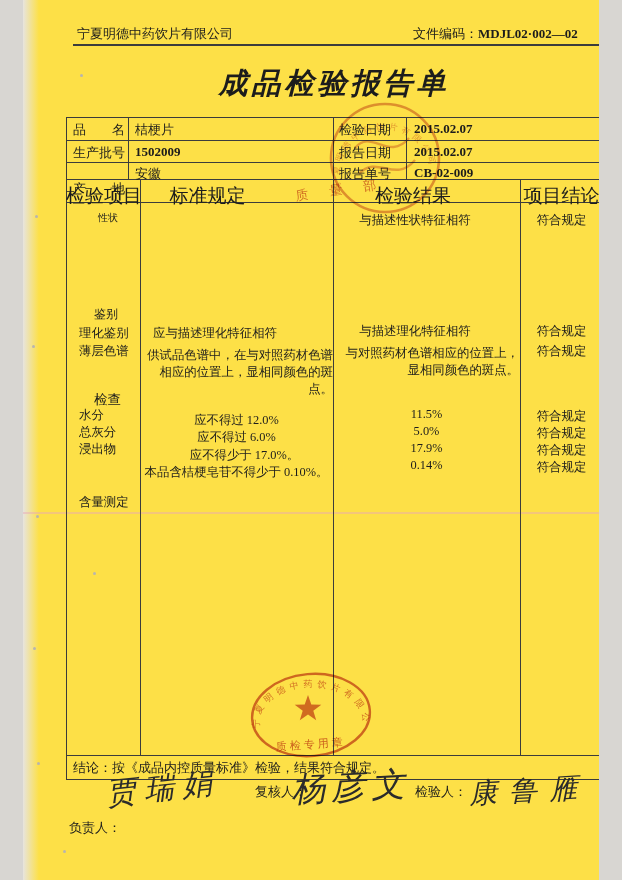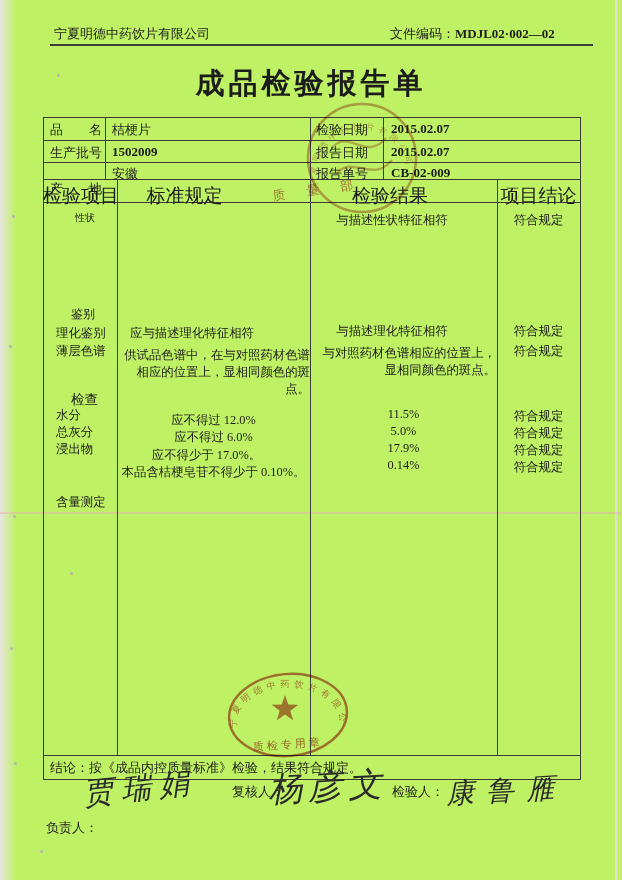--- a/index.html
+++ b/index.html
@@ -1,17 +1,17 @@
 <!DOCTYPE html>
 <html><head>
 <meta charset="utf-8">
 <style>
   html,body{margin:0;padding:0;}
   body{font-family:"Liberation Serif","DejaVu Serif",serif;background:#d8d6d2;}
-  .sheet{position:relative;width:622px;height:880px;margin:0 auto;background:#bef264;overflow:hidden;color:#1c1c1c;}
+  .sheet{position:relative;width:576px;height:880px;margin:0 auto;background:#fde047;overflow:hidden;color:#1c1c1c;}
   .abs{position:absolute;white-space:nowrap;}
   .cell{font-size:12.4px;line-height:16.8px;text-align:right;}
   .lbl{font-size:13px;}
   .bold{font-weight:bold;}
   .c{text-align:center;}
   .j{text-align:justify;text-align-last:justify;}
   .wrap{white-space:normal;}
   .hdr-col{font-size:19px;text-underline-offset:3px;}
   .gl{position:absolute;background:#3c3c3c;}
   .frame{position:absolute;left:43px;top:117px;width:536px;height:661px;border:1.5px solid #3a3a3a;}
@@ -40,21 +40,21 @@
   <div class="speck" style="left:70px;top:572px;"></div>
   <div class="speck" style="left:40px;top:850px;"></div>
   <div class="speck" style="left:57px;top:74px;"></div>
 
   <div class="abs lbl" style="left:54px;top:25px;">宁夏明德中药饮片有限公司</div>
   <div class="abs lbl" style="left:390px;top:25px;width:202px;">
     <span>文件编码：</span><span class="bold">MDJL02·002—02</span>
   </div>
   <div class="gl" style="left:50px;top:44px;width:543px;height:1.6px;"></div>
 
-  <div class="abs doc-title c" style="left:171px;top:64px;width:280px;">成品检验报告单</div>
+  <div class="abs doc-title c" style="left:171px;top:64px;width:280px;font-style:italic;">成品检验报告单</div>
 
   <div class="frame"></div>
   <div class="gl" style="left:43px;top:140px;width:537px;height:1.3px;"></div>
   <div class="gl" style="left:43px;top:162px;width:537px;height:1.3px;"></div>
   <div class="gl" style="left:43px;top:179px;width:537px;height:1.3px;"></div>
   <div class="gl" style="left:43px;top:202px;width:537px;height:1.2px;"></div>
   <div class="gl" style="left:43px;top:755px;width:537px;height:1.3px;"></div>
   <div class="gl" style="left:105px;top:117px;width:1.3px;height:62px;"></div>
   <div class="gl" style="left:383px;top:117px;width:1.3px;height:62px;"></div>
   <div class="gl" style="left:310px;top:117px;width:1.3px;height:638px;"></div>
@@ -101,21 +101,21 @@
   <div class="abs cell c" style="left:117px;top:412px;width:193px;">应不得过 12.0%</div>
   <div class="abs cell c" style="left:310px;top:406px;width:187px;">11.5%</div>
   <div class="abs cell c" style="left:497px;top:408px;width:83px;">符合规定</div>
 
   <div class="abs cell" style="left:56px;top:424px;">总灰分</div>
   <div class="abs cell c" style="left:117px;top:429px;width:193px;">应不得过 6.0%</div>
   <div class="abs cell c" style="left:310px;top:423px;width:187px;">5.0%</div>
   <div class="abs cell c" style="left:497px;top:425px;width:83px;">符合规定</div>
 
   <div class="abs cell" style="left:56px;top:441px;">浸出物</div>
-  <div class="abs cell c" style="left:110px;top:447px;width:193px;">应不得少于 17.0%。</div>
+  <div class="abs cell c" style="left:125px;top:447px;width:193px;">应不得少于 17.0%。</div>
   <div class="abs cell c" style="left:310px;top:440px;width:187px;">17.9%</div>
   <div class="abs cell c" style="left:497px;top:442px;width:83px;">符合规定</div>
 
   <div class="abs cell" style="left:56px;top:458px;margin-top:36px;">含量测定</div>
   <div class="abs cell c" style="left:117px;top:464px;width:193px;">本品含桔梗皂苷不得少于 0.10%。</div>
   <div class="abs cell c" style="left:310px;top:457px;width:187px;">0.14%</div>
   <div class="abs cell c" style="left:497px;top:459px;width:83px;">符合规定</div>
 
   <div class="abs lbl" style="left:50px;top:759px;">结论：按《成品内控质量标准》检验，结果符合规定。</div>
 

